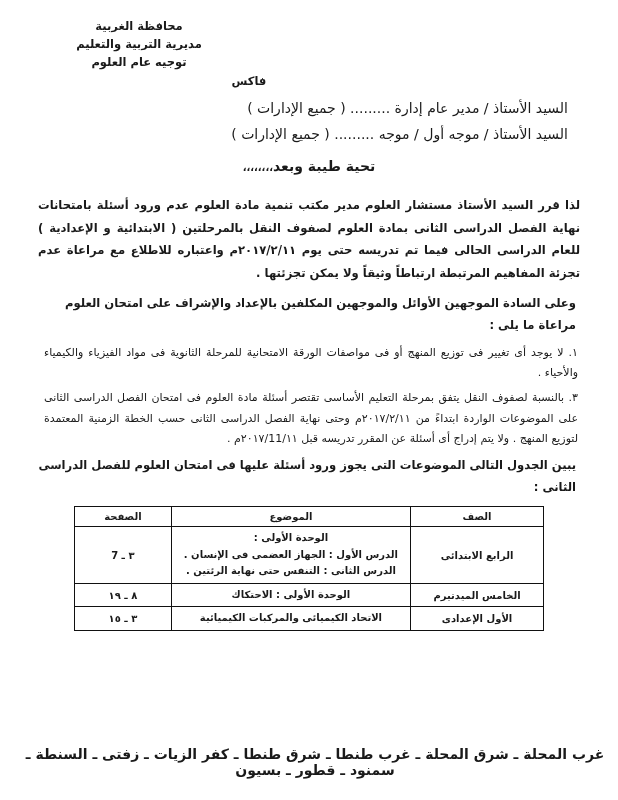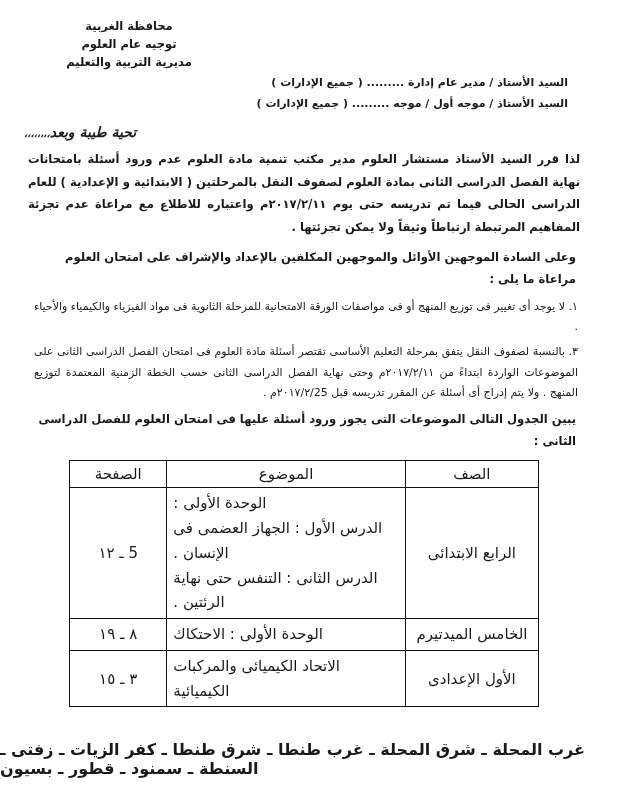--- a/index.html
+++ b/index.html
@@ -12,21 +12,21 @@
     height: 800px;
     font-family: "DejaVu Sans", sans-serif;
     color: #1a1a1a;
     position: relative;
     overflow: hidden;
   }
   .page {
     width: 618px;
     height: 800px;
     box-sizing: border-box;
-    padding: 18px 34px 10px 24px;
+    padding: 18px 34px 10px 34px;
     position: relative;
   }
   
   .letterhead {
     text-align: left;
     direction: rtl;
     margin-right: auto;
     width: 210px;
     margin-left: 0;
     margin-bottom: 2px;
@@ -43,31 +43,30 @@
   }
   .fax-line {
     text-align: center;
     font-size: 11.5px;
     font-weight: bold;
     margin-top: 1px;
     margin-bottom: 8px;
     padding-right: 120px;
   }
   .addressee {
-    font-size: 11px;
-    font-weight: bold;
+    font-size: 14px;
+    font-weight: normal;
     line-height: 1.85;
     padding-right: 16px;
   }
   .greeting {
-    text-align: left;
+    text-align: center;
     font-size: 14px;
     font-weight: bold;
-    margin: 10px 0 8px 0;
-    font-style: italic;
+    margin: 10px 0 20px 0;
   }
   .greeting .small {
     font-size: 10px;
     letter-spacing: 1px;
   }
   
   .para {
     font-size: 11.6px;
     font-weight: bold;
     line-height: 1.95;
@@ -91,94 +90,95 @@
   }
   
   table.subjects {
     border-collapse: collapse;
     width: 470px;
     margin: 8px auto 6px auto;
     direction: rtl;
   }
   table.subjects th, table.subjects td {
     border: 1px solid #111;
-    font-size: 15px;
-    font-weight: normal;
+    font-size: 10px;
+    font-weight: bold;
     padding: 3px 6px;
     text-align: center;
     vertical-align: middle;
   }
   table.subjects th {
     padding: 4px 6px;
   }
   table.subjects td.topic {
-    text-align: left;
+    text-align: center;
     line-height: 1.65;
   }
   .col-grade { width: 130px; }
   .col-topic { width: 250px; }
   .col-page  { width: 90px; }
   .footer-note {
     position: absolute;
-    left: 0;
+    left: 12px;
     right: 0;
     bottom: 22px;
-    text-align: left;
-    font-size: 16px;
+    text-align: center;
+    font-size: 14px;
     font-weight: bold;
   }
 </style>
 </head>
 <body>
 
 <div class="page">
 
   <div class="header-row">
     <div class="letterhead">
       <div>محافظة الغربية</div>
+      <div>مديرية التربية والتعليم</div>
       <div>توجيه عام العلوم</div>
-      <div>مديرية التربية والتعليم</div>
     </div>
   </div>
 
+  <div class="fax-line">فاكس</div>
 
   <div class="addressee">
     <div>السيد الأستاذ / مدير عام إدارة ......... ( جميع الإدارات )</div>
     <div>السيد الأستاذ / موجه أول / موجه ......... ( جميع الإدارات )</div>
   </div>
 
   <div class="greeting">
     <span>تحية طيبة وبعد</span><span class="small">،،،،،،،،</span>
   </div>
 
   <div class="para">لذا قرر السيد الأستاذ مستشار العلوم مدير مكتب تنمية مادة العلوم عدم ورود أسئلة بامتحانات نهاية الفصل الدراسى الثانى بمادة العلوم لصفوف النقل بالمرحلتين ( الابتدائية و الإعدادية ) للعام الدراسى الحالى فيما تم تدريسه حتى يوم ٢٠١٧/٢/١١م واعتباره للاطلاع مع مراعاة عدم تجزئة المفاهيم المرتبطة ارتباطاً وثيقاً ولا يمكن تجزئتها .</div>
   <div class="lead">وعلى السادة الموجهين الأوائل والموجهين المكلفين بالإعداد والإشراف على امتحان العلوم مراعاة ما يلى :</div>
 
   <div class="list-item">١. لا يوجد أى تغيير فى توزيع المنهج أو فى مواصفات الورقة الامتحانية للمرحلة الثانوية فى مواد الفيزياء والكيمياء والأحياء .</div>
-  <div class="list-item">٣. بالنسبة لصفوف النقل يتفق بمرحلة التعليم الأساسى تقتصر أسئلة مادة العلوم فى امتحان الفصل الدراسى الثانى على الموضوعات الواردة ابتداءً من ٢٠١٧/٢/١١م وحتى نهاية الفصل الدراسى الثانى حسب الخطة الزمنية المعتمدة لتوزيع المنهج . ولا يتم إدراج أى أسئلة عن المقرر تدريسه قبل ٢٠١٧/٢/25م .</div>
+  <div class="list-item">٣. بالنسبة لصفوف النقل يتفق بمرحلة التعليم الأساسى تقتصر أسئلة مادة العلوم فى امتحان الفصل الدراسى الثانى على الموضوعات الواردة ابتداءً من ٢٠١٧/٢/١١م وحتى نهاية الفصل الدراسى الثانى حسب الخطة الزمنية المعتمدة لتوزيع المنهج . ولا يتم إدراج أى أسئلة عن المقرر تدريسه قبل ٢٠١٧/11/١١م .</div>
 
   <div class="lead">يبين الجدول التالى الموضوعات التى يجوز ورود أسئلة عليها فى امتحان العلوم للفصل الدراسى الثانى :</div>
 
   <table class="subjects">
     <thead>
       <tr>
         <th class="col-grade">الصف</th>
         <th class="col-topic">الموضوع</th>
         <th class="col-page">الصفحة</th>
       </tr>
     </thead>
     <tbody>
       <tr>
         <td>الرابع الابتدائى</td>
         <td class="topic">
           <div>الوحدة الأولى :</div>
           <div>الدرس الأول : الجهاز العضمى فى الإنسان .</div>
           <div>الدرس الثانى : التنفس حتى نهاية الرئتين .</div>
         </td>
-        <td>5 ـ ١٢</td>
+        <td>٣ ـ 7</td>
       </tr>
       <tr>
         <td>الخامس الميدتيرم</td>
         <td class="topic">
           <div>الوحدة الأولى : الاحتكاك</div>
         </td>
         <td>٨ ـ ١٩</td>
       </tr>
       <tr>
         <td>الأول الإعدادى</td>

